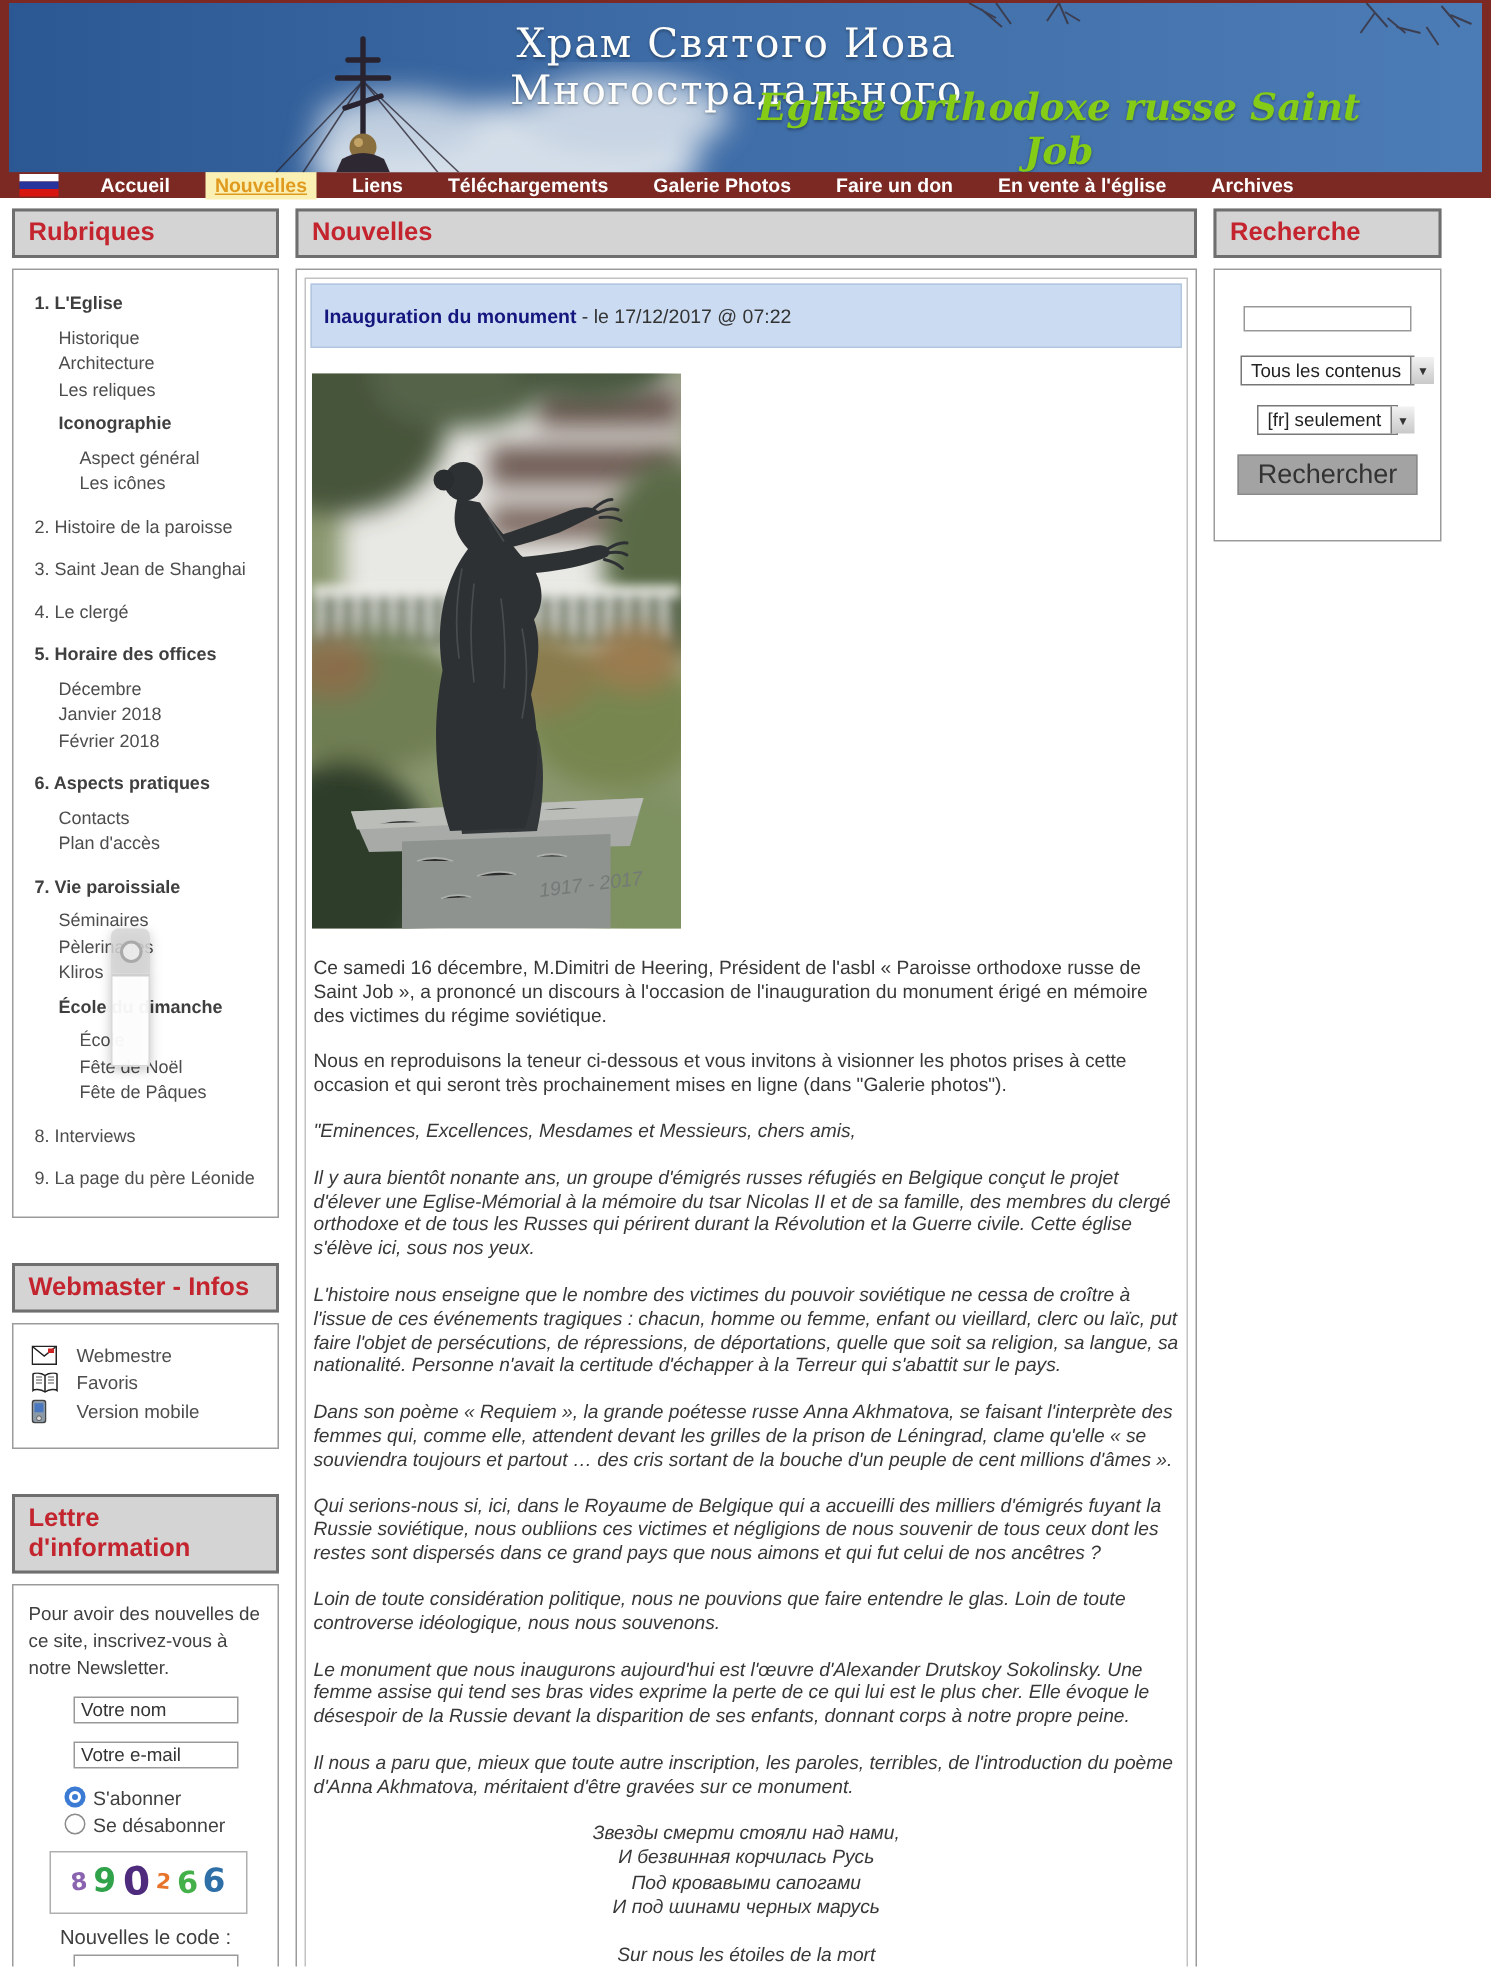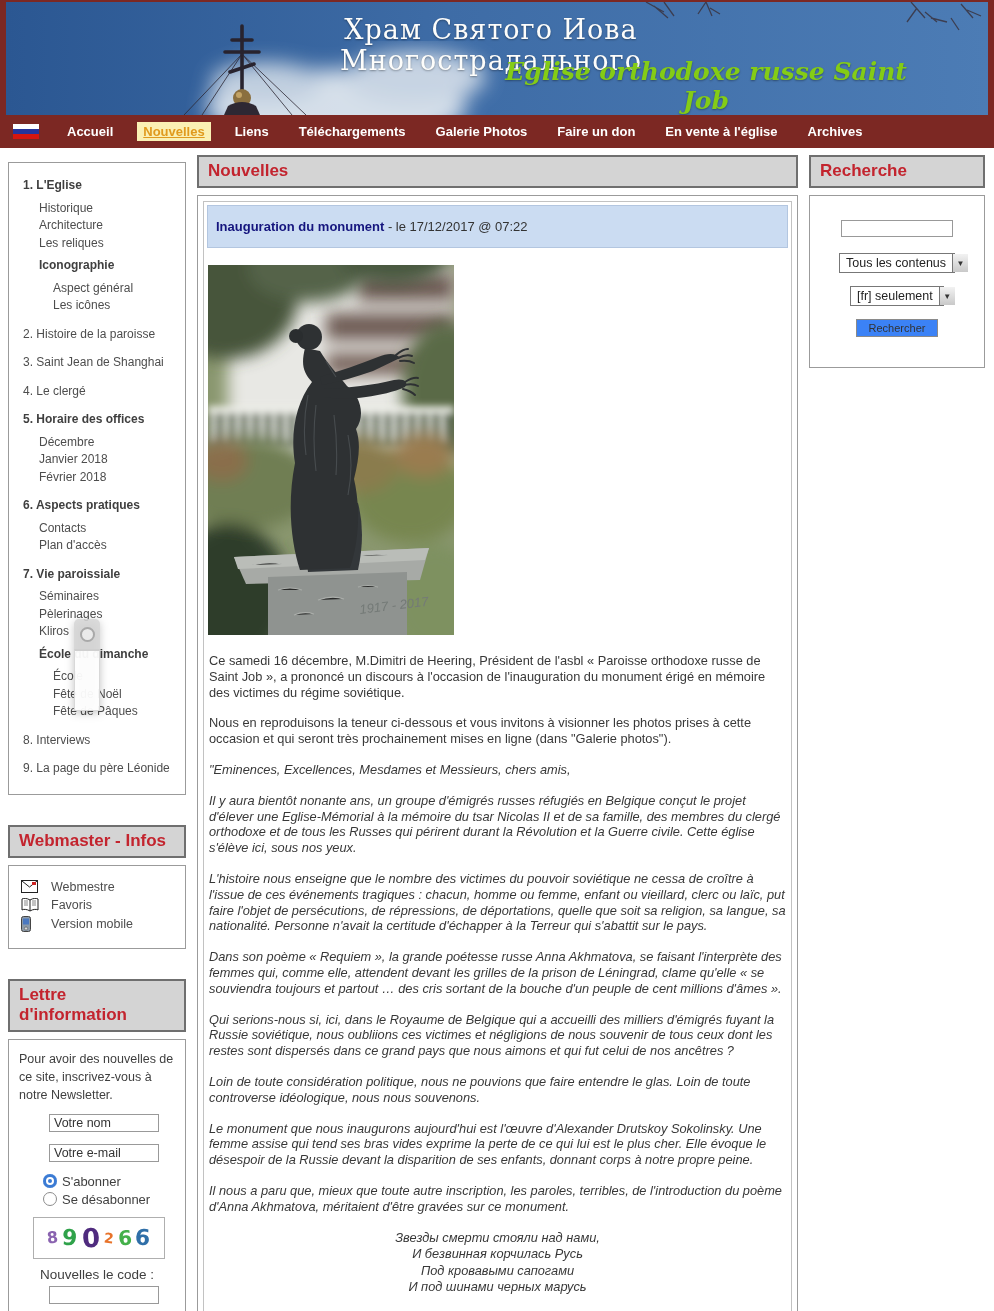--- a/index.html
+++ b/index.html
@@ -23,36 +23,36 @@
   .hdr-title-ru{
     position:absolute;left:205px;top:12px;width:560px;text-align:center;
     font-family:"DejaVu Serif","Liberation Serif",serif;
     color:#FDFDFB;font-size:27px;letter-spacing:1px;text-shadow:0 1px 2px rgba(0,0,0,.35);
   }
   .hdr-title-fr{
     position:absolute;left:480px;top:55px;width:440px;text-align:center;
     font-family:"DejaVu Serif","Liberation Serif",serif;font-style:italic;font-weight:bold;
     color:#84cc16;font-size:25px;text-shadow:0 1px 2px rgba(0,0,0,.35);
   }
-  .nav{height:33px;background:var(--c-maroon);display:flex;align-items:center;padding-left:7px;}
+  .nav{height:17px;background:var(--c-maroon);display:flex;align-items:center;padding-left:7px;}
   .flag{width:26px;height:15px;margin-right:22px;display:inline-block;border:0;}
   .flag div{height:5px;}
   .flag .w{background:#fff;}.flag .b{background:#26349B;}.flag .r{background:#D6160F;}
   .nav a{
     color:#fff;font-size:13px;font-weight:bold;text-decoration:none;
     padding:2px 6px;margin-right:18px;white-space:nowrap;
   }
   .nav a.active{
     background:var(--c-nav_active_bg);color:var(--c-nav_active_text);text-decoration:underline;
   }
   
   .layout{display:flex;align-items:flex-start;padding:7px 9px 0 8px;gap:11px;}
   .col-left{width:178px;flex:none;}
   .col-main{width:601px;flex:none;}
-  .col-right{width:176px;flex:none;}
+  .col-right{width:152px;flex:none;}
   
   .box-header{
     border:2px solid #6F6F6F;background:#D4D4D4;padding:4px 9px 5px 9px;
     font-size:17px;font-weight:bold;color:var(--c-section_title);
   }
   .box-body{border:1px solid #9B9B9B;background:#fff;margin-top:7px;}
   .mb{margin-bottom:30px;}
   
   .rub{padding:14px 4px 16px 0;font-size:12px;color:#4D4D4D;}
   .rub a{display:block;color:#4D4D4D;text-decoration:none;line-height:17.5px;}
@@ -87,22 +87,22 @@
   .captcha span{display:inline-block;}
   .cd0{font-size:16px;transform:rotate(-6deg);}
   .cd1{font-size:22px;transform:rotate(4deg);}
   .cd2{font-size:26px;transform:rotate(-3deg);}
   .cd3{font-size:14px;transform:rotate(6deg);}
   .cd4{font-size:20px;transform:rotate(-5deg);}
   .cd5{font-size:22px;transform:rotate(3deg);}
   .code-label{text-align:center;font-size:13.5px;margin:6px 0 4px 0;color:#3F3F3F;}
   .code-input{display:block;margin:0 auto 10px auto;width:78px;height:20px;border:1px solid #AAA;}
   .btn{
-    display:block;margin:0 auto;background:#3b82f6;border:1px solid #8A8A8A;
-    font-size:11px;color:#333;padding:2px 12px;font-family:inherit;
+    display:block;margin:0 auto;background:#a3a3a3;border:1px solid #8A8A8A;
+    font-size:18px;color:#333;padding:2px 12px;font-family:inherit;
   }
   
   .search-body{padding:24px 10px 30px 10px;}
   .search-input{display:block;margin:0 auto 16px auto;width:112px;height:17px;border:1px solid #999;}
   .sel{
     margin:0 auto 13px auto;border:1px solid #777;background:#fff;height:20px;
     display:flex;align-items:center;font-size:12.5px;color:#222;
   }
   .sel .txt{padding:0 6px;flex:1;white-space:nowrap;}
   .sel .arrow{
@@ -202,20 +202,21 @@
     <a href="#">Galerie Photos</a>
     <a href="#">Faire un don</a>
     <a href="#">En vente à l'église</a>
     <a href="#">Archives</a>
   </div>
 </div>
 
 <div class="layout">
 
   <div class="col-left">
+    <div class="box-header">Rubriques</div>
     <div class="box-body mb">
       <div class="rub">
         <a href="#" class="l1 b">1. L'Eglise</a>
         <a href="#" class="l2 gs">Historique</a>
         <a href="#" class="l2">Architecture</a>
         <a href="#" class="l2">Les reliques</a>
         <a href="#" class="l2 b gs">Iconographie</a>
         <a href="#" class="l3 gs">Aspect général</a>
         <a href="#" class="l3">Les icônes</a>
         <a href="#" class="l1 g">2. Histoire de la paroisse</a>

